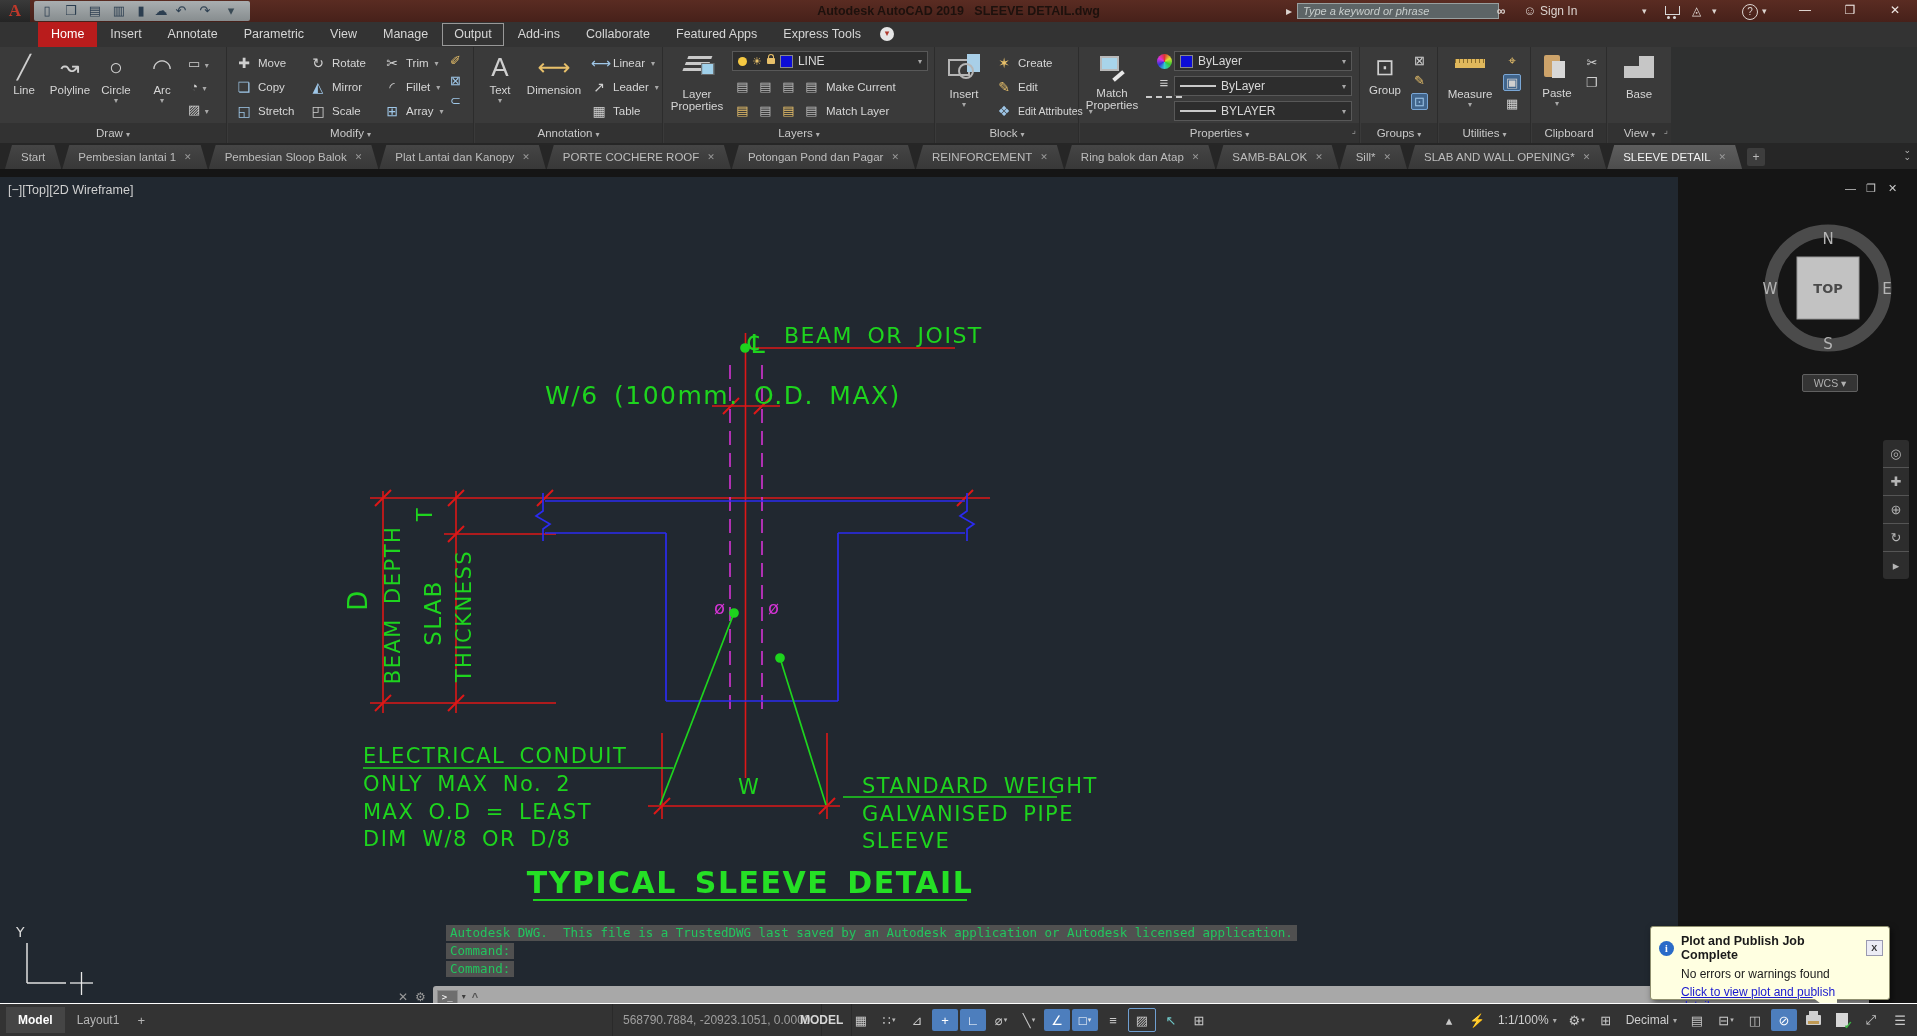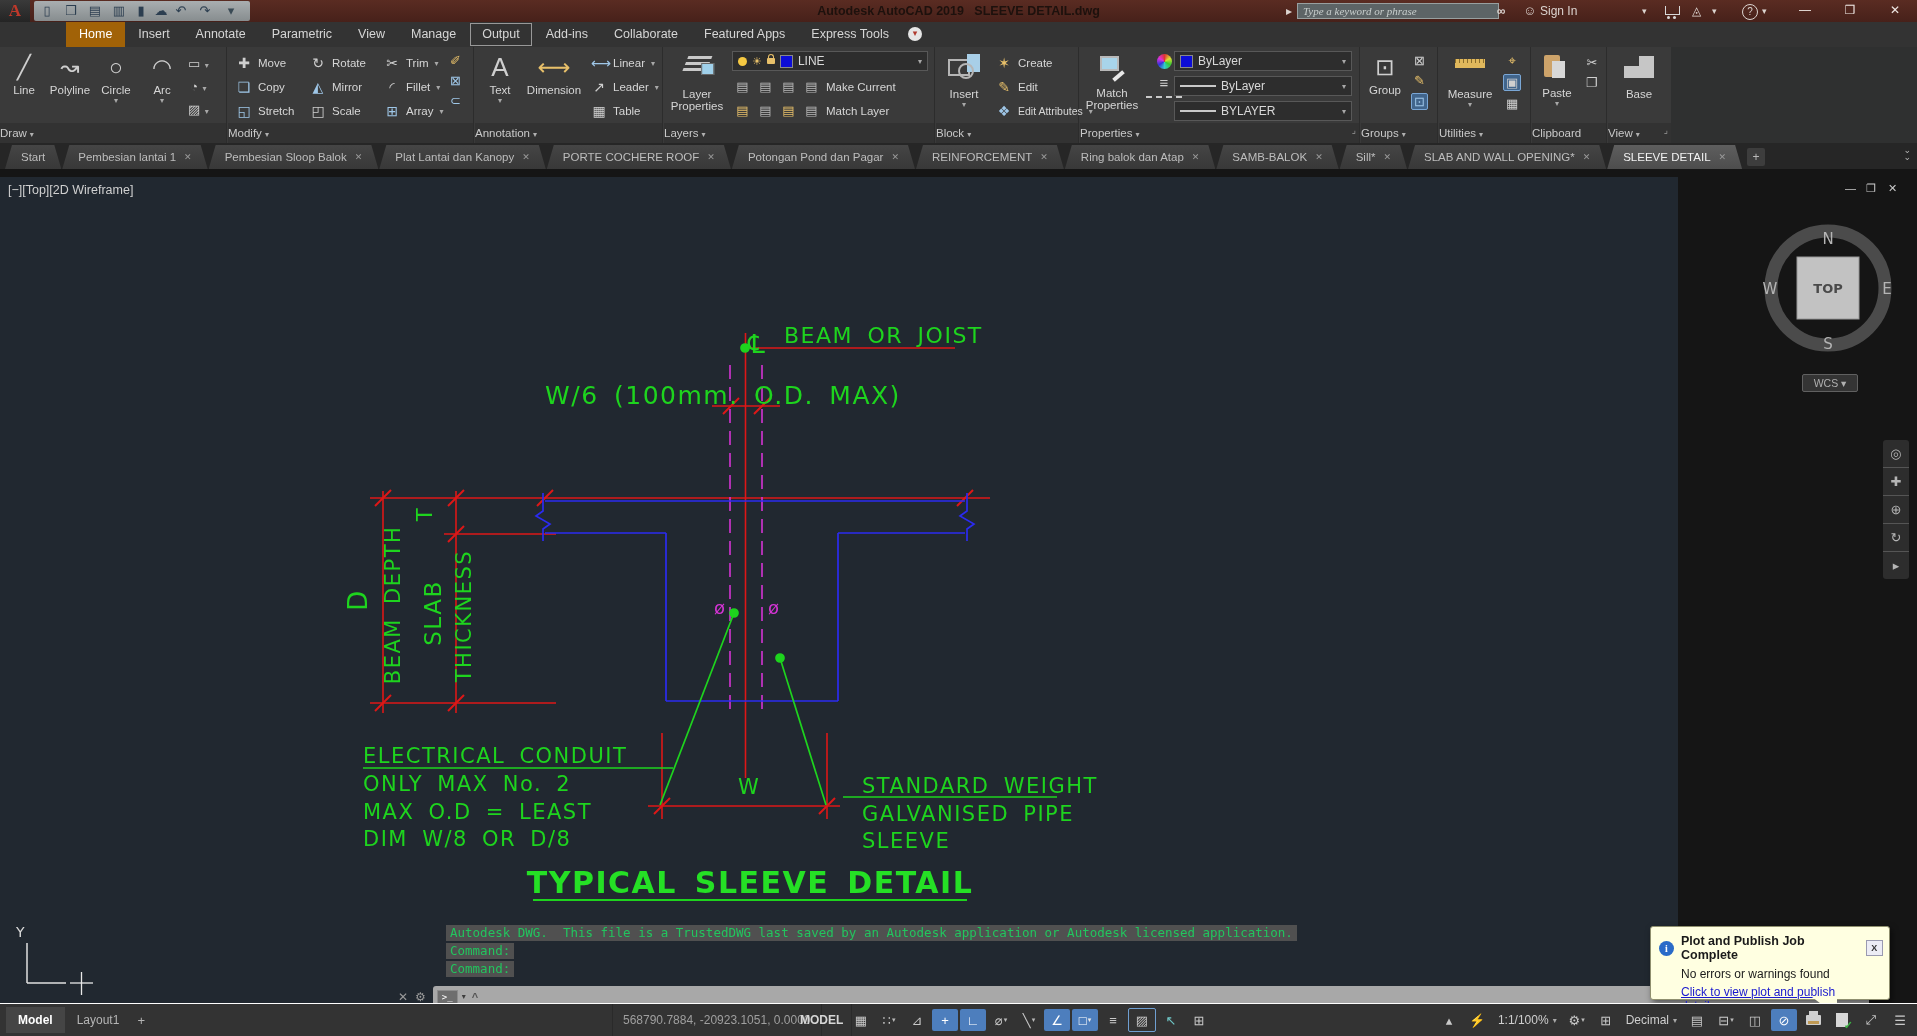--- a/index.html
+++ b/index.html
@@ -9,38 +9,38 @@
   #titlebar{position:absolute;left:0;top:0;width:1917px;height:22px;
     background:linear-gradient(#5a2c22,#47211a);color:#e8ddd8;}
   #logo{position:absolute;left:0;top:0;width:30px;height:22px;background:linear-gradient(#3a3a3a,#242424);
     color:#c0392b;font-weight:bold;font-size:17px;text-align:center;line-height:22px;font-family:"Liberation Serif",serif;}
   #qatbg{position:absolute;left:34px;top:1px;width:216px;height:20px;border-radius:2px;
     background:linear-gradient(#a9aeb0,#878d8f);}
   .qat{position:absolute;top:2px;font-size:13px;color:#2c3e50;width:18px;text-align:center;line-height:17px;}
   #apptitle{position:absolute;left:0;right:0;top:0;text-align:center;font-size:12.5px;color:#1d110d;
     line-height:22px;white-space:pre;font-weight:bold;}
   #searchbox{position:absolute;left:1297px;top:3px;width:190px;height:14px;background:#5d6466;
-    border:1px solid #98a0a0;font-style:italic;font-size:11px;color:#cfd4d4;padding:0 5px;font-family:Liberation Serif, serif;}
+    border:1px solid #98a0a0;font-style:italic;font-size:11px;color:#cfd4d4;padding:0 5px;}
   #searchbox::placeholder{color:#c8cecd;font-style:italic;}
   .tbicon{position:absolute;top:0;height:22px;line-height:22px;color:#dcd4d0;font-size:12px;text-align:center;}
   .winbtn{position:absolute;top:0;height:22px;line-height:20px;width:30px;text-align:center;color:#efe8e4;font-size:12px;}
   
   #ribbontabs{position:absolute;left:0;top:22px;width:1917px;height:25px;background:#333333;
     display:flex;align-items:stretch;padding-left:38px;box-sizing:border-box;}
   .rtab{color:#d6d6d6;font-size:12.5px;line-height:25px;padding:0 13px;cursor:default;}
-  .rtab.active{background:#a16207;color:#ffffff;margin-left:28px;}
+  .rtab.active{background:#b91c1c;color:#ffffff;}
   .rtab.boxed{outline:1px solid #989898;outline-offset:-2px;}
   #ribtoggle{width:14px;height:14px;border-radius:50%;background:#e6e6e6;color:#b03a2e;font-size:9px;
     line-height:13px;text-align:center;margin:5px 0 0 6px;}
   
   #ribbon{position:absolute;left:0;top:47px;width:1671px;height:96px;background:#3a3a3a;}
   #ribbonend{position:absolute;left:1671px;top:47px;width:246px;height:96px;background:#2f3030;}
   .panel{position:absolute;top:0;height:96px;border-right:1px solid #2c2c2c;box-sizing:border-box;}
   .plabel{position:absolute;bottom:0;left:0;width:100%;height:20px;background:#323232;color:#c9c9c9;
-    font-size:11.5px;text-align:left;line-height:20px;white-space:nowrap;}
+    font-size:11.5px;text-align:center;line-height:20px;white-space:nowrap;}
   .plabel .dd{font-size:8px;margin-left:3px;color:#b0b0b0;}
   .pcorner{position:absolute;right:3px;bottom:3px;font-size:9px;color:#9a9a9a;}
   .big{position:absolute;top:3px;width:46px;text-align:center;color:#d6d6d6;font-size:11.5px;}
   .big .gi{display:block;font-size:23px;line-height:34px;color:#cfcfcf;}
   .big .dd{display:block;font-size:8px;color:#a8a8a8;line-height:9px;}
   .mitem{position:absolute;display:flex;gap:6px;align-items:center;color:#d6d6d6;font-size:11.5px;white-space:nowrap;}
   .mitem .gi{font-size:14px;color:#cfcfcf;width:16px;text-align:center;}
   .blue{color:#9fc7e8 !important;}
   .gold{color:#e8c06a !important;}
   .dd8{font-size:8px;color:#a8a8a8;}

